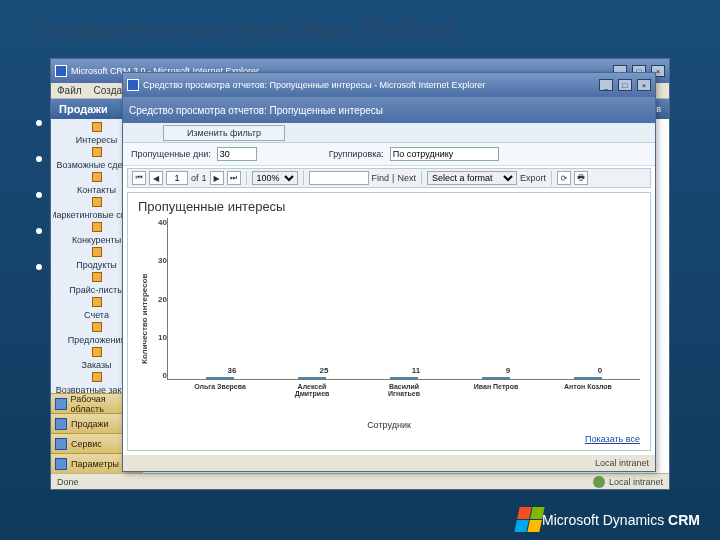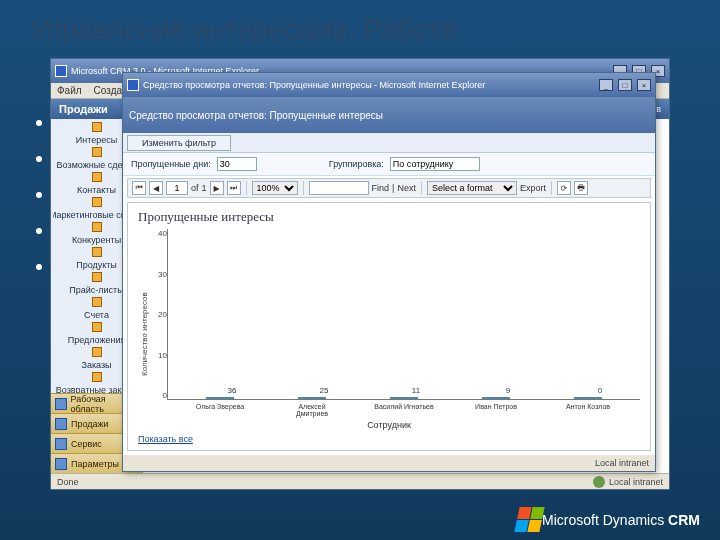--- a/index.html
+++ b/index.html
@@ -47,58 +47,58 @@
   .statusbar .spacer { flex:1; }
   .statusbar .zone-icon { width:12px;height:12px;background:#6a9a4a;border-radius:6px;margin-right:4px; }
 
   
   .win-inner {
     position:absolute; top:72px; left:122px; right:64px; bottom:68px;
     background:#fff; border:1px solid #4a6a8a; display:flex; flex-direction:column;
     box-shadow: 2px 2px 6px rgba(0,0,0,.3);
   }
   .report-header {
-    height:36px; background:linear-gradient(#6a8ab8,#4a6ea6);
+    height:26px; background:linear-gradient(#6a8ab8,#4a6ea6);
     color:#fff; display:flex; align-items:center; padding:0 6px; font-size:10px;
   }
   .report-toolbar {
     height:20px; background:#e8eef6; border-bottom:1px solid #bcd; display:flex; align-items:center; gap:2px; padding:0 4px;
   }
-  .tb-btn { height:16px; padding:0 14px; background:#eef3fa; border:1px solid #9ab; font-size:9px; display:inline-flex; align-items:center; color:#234; }
+  .tb-btn { height:16px; padding:0 23px; background:#eef3fa; border:1px solid #9ab; font-size:9px; display:inline-flex; align-items:center; color:#234;margin-left:36px; }
   .filter-row {
     padding:4px 8px; background:#f4f8fc; border-bottom:1px solid #cde; display:flex; align-items:center; gap:6px; font-size:9px;
   }
   .filter-row label { color:#234; }
   .filter-row input { font-size:9px; height:14px; border:1px solid #8aa; padding:0 2px; }
   .viewer-toolbar {
     height:20px; background:#eef1f5; border:1px solid #bcc; margin:2px 4px; display:flex; align-items:center; gap:3px; padding:0 4px; font-size:9px; color:#333;
   }
   .viewer-toolbar .vt-btn { width:14px;height:14px;border:1px solid #9ab;background:#fff;display:inline-flex;align-items:center;justify-content:center;font-size:8px; }
   .viewer-toolbar input { width:22px;height:14px;font-size:9px;border:1px solid #9ab;text-align:center; }
   .viewer-toolbar select { height:14px;font-size:9px;border:1px solid #9ab; }
   .sep { width:1px; height:14px; background:#bcc; margin:0 2px; }
   .report-body {
     flex:1; margin:2px 4px 4px 4px; border:1px solid #bcc; background:#fff; padding:6px 10px 2px 10px; overflow:hidden;
     display:flex; flex-direction:column;
   }
-  .report-title { font-size:13px; color:#334; margin-bottom:4px;font-family:Liberation Serif, serif; }
-  .chart-area { flex:1; display:flex; }
+  .report-title { font-size:13px; color:#334; margin-bottom:4px; }
+  .chart-area { flex:1; display:flex;font-weight:bold; }
   .y-axis-label { writing-mode:vertical-rl; transform:rotate(180deg); font-size:8px; color:#444; text-align:center; padding:0 2px 20px 0; }
   .y-ticks { width:18px; display:flex; flex-direction:column; justify-content:space-between; font-size:8px; color:#444; text-align:right; padding-bottom:20px; }
   .plot {
     flex:1; position:relative; border-left:1px solid #777; border-bottom:1px solid #777; margin-bottom:20px;
     display:flex; align-items:flex-end; justify-content:space-around; padding:0 6px;
   }
   .bar-wrap { display:flex; flex-direction:column; align-items:center; width:40px; }
   .bar-val { font-size:8px; color:#333; margin-bottom:2px;padding-left:24px; }
   .bar { width:28px; background:#8fc4dc; border:1px solid #4a88a8; }
   .x-labels { position:absolute; bottom:-18px; left:0; right:0; display:flex; justify-content:space-around; padding:0 6px; }
   .x-labels span { font-size:7px; color:#333; width:60px; text-align:center; }
-  .x-axis-label { text-align:center; font-size:9px; color:#333; margin-top:0; }
-  .show-all { text-align:left; font-size:9px; margin:4px 0; }
+  .x-axis-label { text-align:center; font-size:9px; color:#333; margin-top:20px; }
+  .show-all { text-align:right; font-size:9px; margin:4px 0; }
   .show-all a { color:#1a4aa0; text-decoration:underline; }
   .report-footer {
     height:18px; background:#f4f8fc; border-top:1px solid #cde; display:flex; align-items:center;
     font-size:8px; color:#444; padding:0 8px;
   }
   .report-footer .rf-left { flex:1; }
   .report-footer .rf-mid { flex:1; text-align:center; }
   .report-footer .rf-right { flex:1; text-align:right; }
   .inner-status {
     height:16px; background:#e8e5d8; display:flex; align-items:center; padding:0 6px; font-size:9px; color:#444;
@@ -245,21 +245,21 @@
     <span>Средство просмотра отчетов: Пропущенные интересы</span>
   </div>
   <div class="report-toolbar">
     <span class="tb-btn">Изменить фильтр</span>
   </div>
   <div class="filter-row">
     <label>Пропущенные дни:</label>
     <input style="width: 40px;" value="30">
     <span style="width:60px"></span>
     <label>Группировка:</label>
-    <input style="width: 90px;" value="По сотруднику">
+    <input style="width: 109px;" value="По сотруднику">
   </div>
   <div class="viewer-toolbar">
     <span class="vt-btn">⏮</span>
     <span class="vt-btn">◀</span>
     <input value="1" style="">
     <span>of</span>
     <span>1</span>
     <span class="vt-btn">▶</span>
     <span class="vt-btn">⏭</span>
     <span class="sep"></span>

